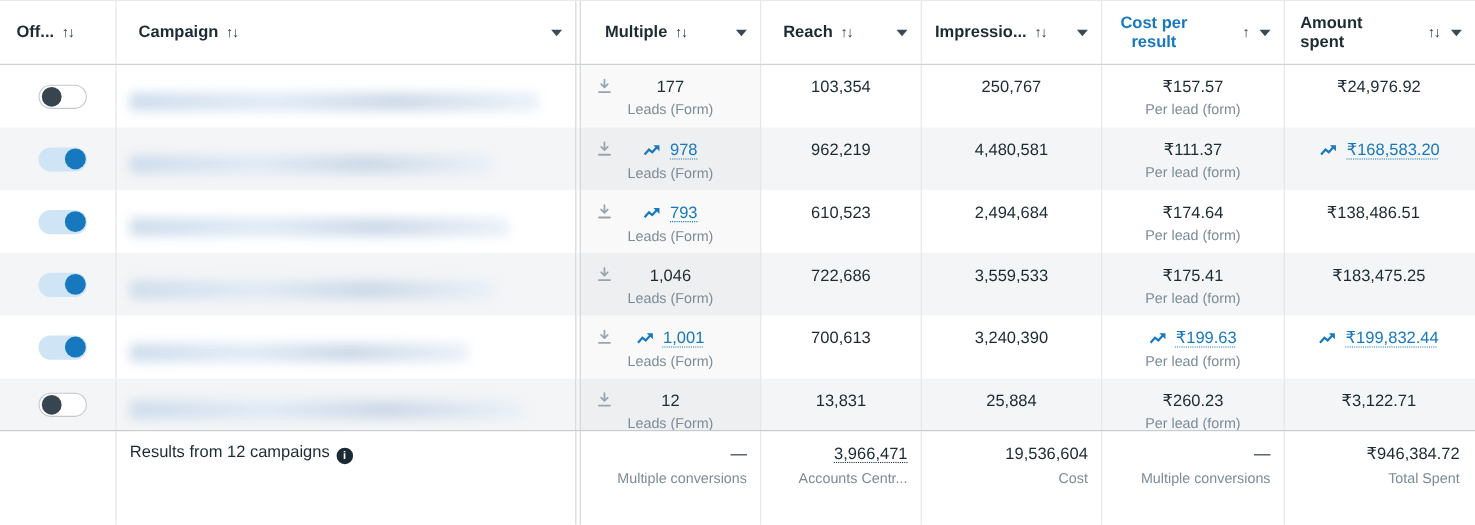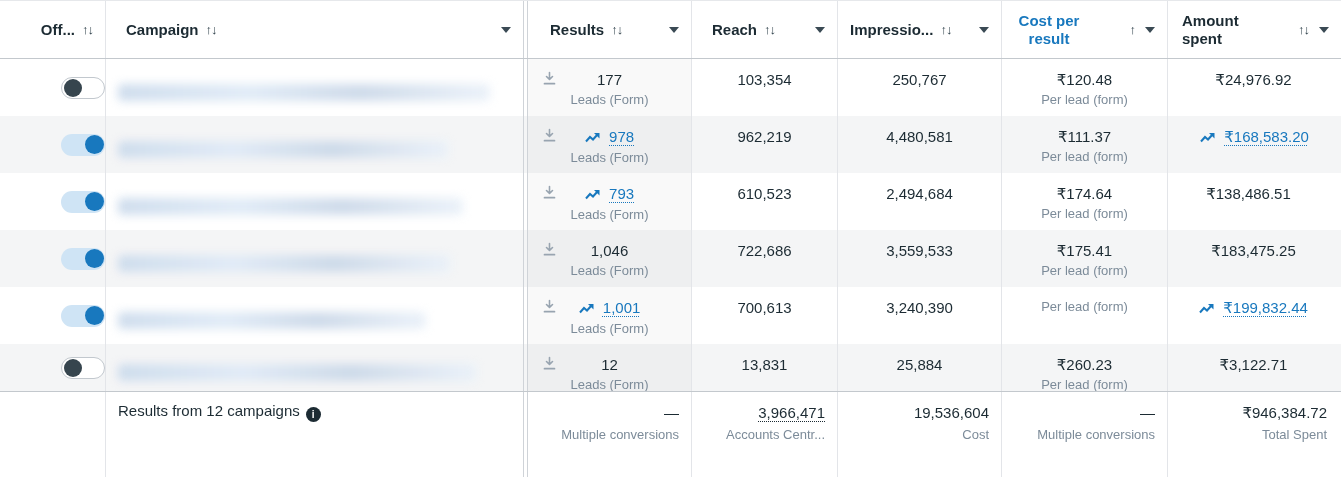--- a/index.html
+++ b/index.html
@@ -8,21 +8,21 @@
     --subtext:#7c8b99;
     --colborder:#e3e5e9;
     --strongborder:#c3c8cd;
     --altrow:#f4f5f6;
   }
   *{box-sizing:border-box;margin:0;padding:0}
   body{background:#fff;font-family:"Liberation Sans","DejaVu Sans",sans-serif;color:var(--text);}
   .app{width:1341px;height:477px;overflow:hidden;background:#fff;border-top:1px solid #e6e8eb;}
 
   
-  .c-off{width:106px;flex:0 0 106px;border-right:1px solid var(--colborder);justify-content:flex-end;}
+  .c-off{width:106px;flex:0 0 106px;border-right:1px solid var(--colborder);}
   .c-campaign{width:418px;flex:0 0 418px;border-right:1px solid #cfd3d8;}
   .c-divider{width:4px;flex:0 0 4px;border-right:1px solid #cfd3d8;}
   .c-results{width:164px;flex:0 0 164px;border-right:1px solid var(--colborder);}
   .c-reach{width:146px;flex:0 0 146px;border-right:1px solid var(--colborder);}
   .c-impressions{width:164px;flex:0 0 164px;border-right:1px solid var(--colborder);}
   .c-cost{width:166px;flex:0 0 166px;border-right:1px solid var(--colborder);text-align:center;}
   .c-amount{flex:1 1 auto;}
 
   
   .thead{display:flex;height:58px;border-bottom:1px solid var(--strongborder);background:#fff;}
@@ -84,21 +84,21 @@
       <span class="hlabel">Off...</span>
       <span class="hsort">↑↓</span>
     </div>
     <div class="hcell c-campaign">
       <span class="hlabel">Campaign</span>
       <span class="hsort">↑↓</span>
       <span class="hcaret"></span>
     </div>
     <div class="c-divider"></div>
     <div class="hcell num c-results">
-      <span class="hlabel">Results</span>
+      <span class="hlabel">Multiple</span>
       <span class="hsort">↑↓</span>
       <span class="hcaret"></span>
     </div>
     <div class="hcell num c-reach" style="padding-left:20px">
       <span class="hlabel">Reach</span>
       <span class="hsort">↑↓</span>
       <span class="hcaret"></span>
     </div>
     <div class="hcell num c-impressions" style="padding-left:12px">
       <span class="hlabel">Impressio...</span>
@@ -143,21 +143,21 @@
     </div>
     <div class="cell num c-reach">
       <div class="valline"><span class="val">103,354</span></div>
     </div>
     <div class="cell num c-impressions">
       <div class="valline"><span class="val">250,767</span></div>
     </div>
     <div class="cell num c-cost">
       <div class="valline">
         
-        <span class="val">₹120.48</span>
+        <span class="val">₹157.57</span>
       </div>
       <div class="sub">Per lead (form)</div>
     </div>
     <div class="cell num c-amount" style="padding-right:14px">
       <div class="valline">
         
         <span class="val">₹24,976.92</span>
       </div>
     </div>
   </div>
@@ -325,20 +325,27 @@
       </div>
       <div class="sub">Leads (Form)</div>
     </div>
     <div class="cell num c-reach">
       <div class="valline"><span class="val">700,613</span></div>
     </div>
     <div class="cell num c-impressions">
       <div class="valline"><span class="val">3,240,390</span></div>
     </div>
     <div class="cell num c-cost">
+      <div class="valline">
+        <span class="trend show"><svg width="15" height="11" viewBox="0 0 15 11">
+                <polyline points="1,9.5 5,5 8,7.5 12.5,2.5" fill="none" stroke="currentColor" stroke-width="2"></polyline>
+                <polygon points="9,1 14.5,1 14.5,6.5" fill="currentColor"></polygon>
+              </svg></span>
+        <span class="val link">₹199.63</span>
+      </div>
       <div class="sub">Per lead (form)</div>
     </div>
     <div class="cell num c-amount" style="padding-right:14px">
       <div class="valline">
         <span class="trend show"><svg width="15" height="11" viewBox="0 0 15 11">
                 <polyline points="1,9.5 5,5 8,7.5 12.5,2.5" fill="none" stroke="currentColor" stroke-width="2"></polyline>
                 <polygon points="9,1 14.5,1 14.5,6.5" fill="currentColor"></polygon>
               </svg></span>
         <span class="val link">₹199,832.44</span>
       </div>

